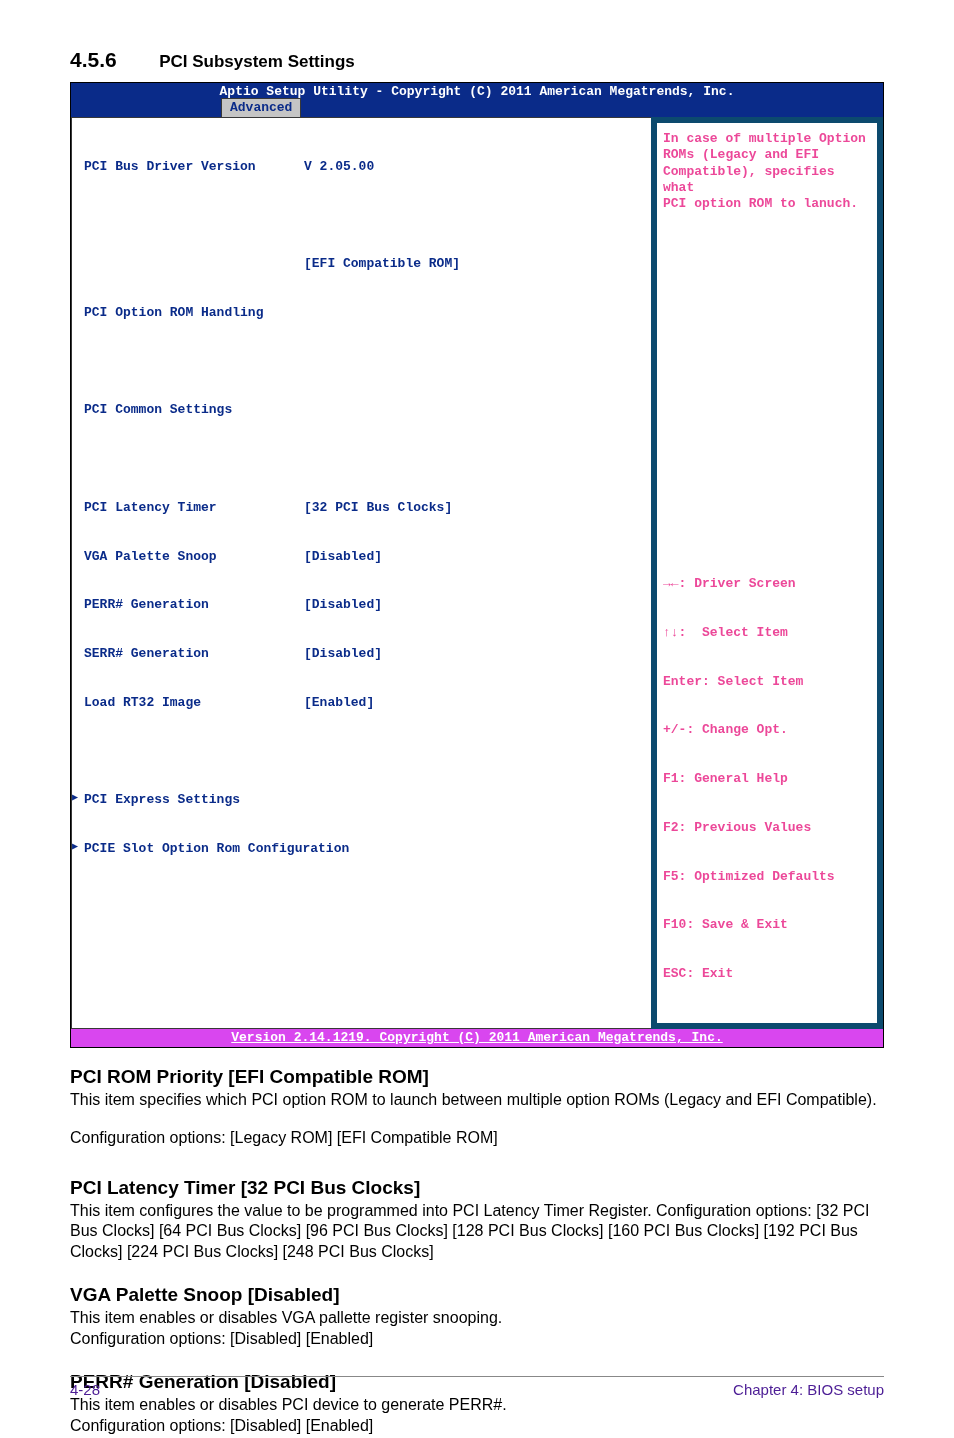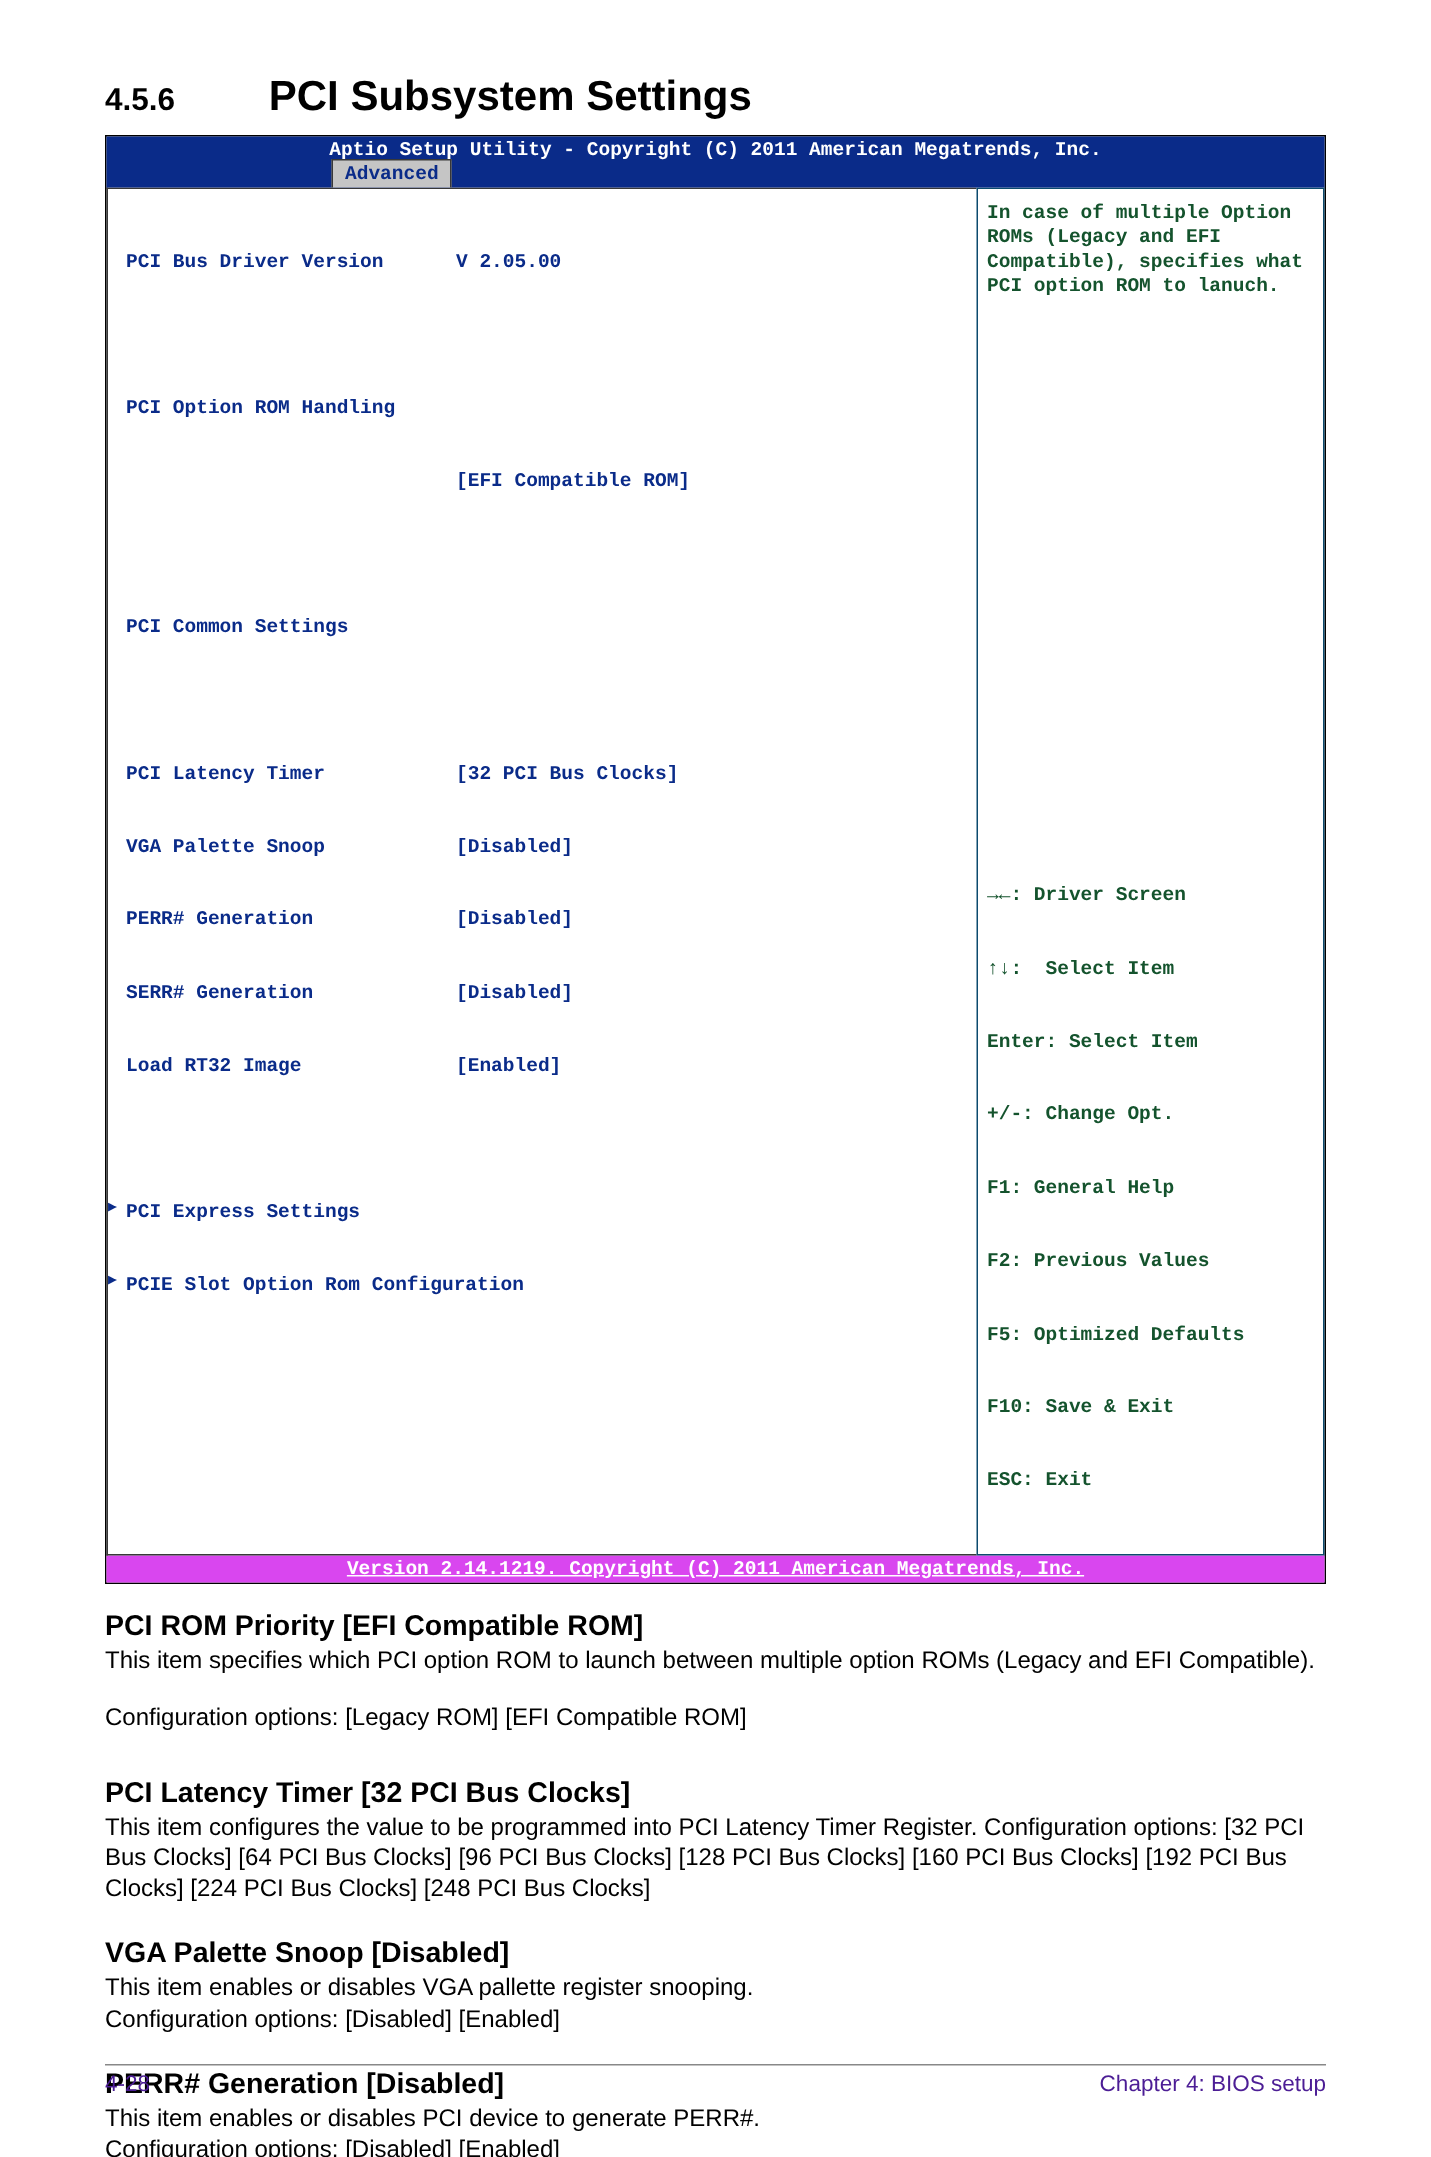--- a/index.html
+++ b/index.html
@@ -13,23 +13,22 @@
     padding: 48px 70px 0 70px;
   }
   .section-num {
     font-weight: bold;
     font-size: 21px;
     display: inline-block;
     margin-right: 38px;
   }
   .section-title {
     font-weight: bold;
-    font-size: 28px;
+    font-size: 17px;
     display: inline-block;
-    margin-left: 20px;
   }
   .bios-box {
     margin-top: 10px;
     border: 1px solid #000;
     font-family: "Courier New", monospace;
     font-weight: bold;
     font-size: 13px;
     line-height: 1.25;
     background: #ffffff;
   }
@@ -61,22 +60,22 @@
   .bios-left {
     flex: 1;
     border: 1px solid #383838;
     border-right: none;
     padding: 8px 12px;
     color: #0a2b89;
     white-space: pre;
   }
   .bios-right {
     width: 232px;
-    border: 1px solid #0c4a6e;
-    color: #14532d;
+    border: 6px solid #0c4a6e;
+    color: #ec4899;
     white-space: pre-wrap;
     display: flex;
     flex-direction: column;
   }
   .bios-right-top { padding: 8px 6px; flex: 0 0 auto; }
   .bios-right-bottom { padding: 8px 6px; margin-top: auto; }
   .bios-footer {
     background: #d946ef;
     color: #fff;
     text-align: center;
@@ -121,22 +120,22 @@
 
 <div class="bios-box">
   <div class="bios-header">
     <div class="bios-header-top">Aptio Setup Utility - Copyright (C) 2011 American Megatrends, Inc.</div>
     <div class="bios-tab">Advanced</div>
   </div>
   <div class="bios-body">
     <div class="bios-left">
       <div class="bios-row"><span class="bios-label">PCI Bus Driver Version</span><span class="bios-val">V 2.05.00</span></div>
       <div>&nbsp;</div>
+      <div class="bios-row"><span class="bios-label white-text">PCI ROM Priority</span><span class="bios-val">[EFI Compatible ROM]</span></div>
       <div class="bios-row"><span class="bios-label">PCI Option ROM Handling</span></div>
-      <div class="bios-row"><span class="bios-label white-text">PCI ROM Priority</span><span class="bios-val">[EFI Compatible ROM]</span></div>
       <div>&nbsp;</div>
       <div class="bios-row"><span class="bios-label">PCI Common Settings</span></div>
       <div>&nbsp;</div>
       <div class="bios-row"><span class="bios-label">PCI Latency Timer</span><span class="bios-val">[32 PCI Bus Clocks]</span></div>
       <div class="bios-row"><span class="bios-label">VGA Palette Snoop</span><span class="bios-val">[Disabled]</span></div>
       <div class="bios-row"><span class="bios-label">PERR# Generation</span><span class="bios-val">[Disabled]</span></div>
       <div class="bios-row"><span class="bios-label">SERR# Generation</span><span class="bios-val">[Disabled]</span></div>
       <div class="bios-row"><span class="bios-label">Load RT32 Image</span><span class="bios-val">[Enabled]</span></div>
       <div>&nbsp;</div>
       <div class="arrow-item">PCI Express Settings</div>

